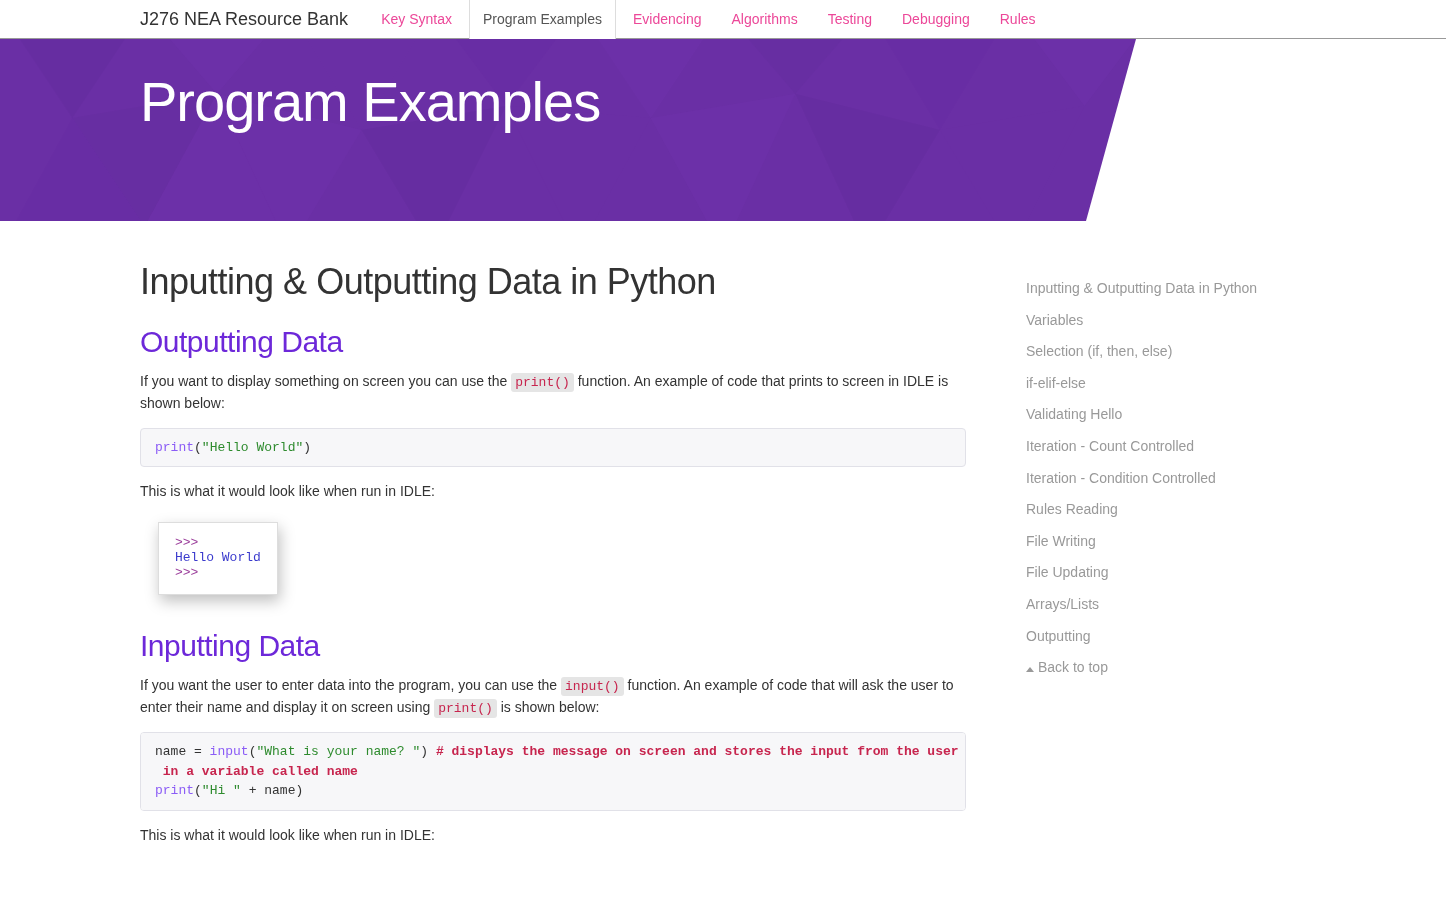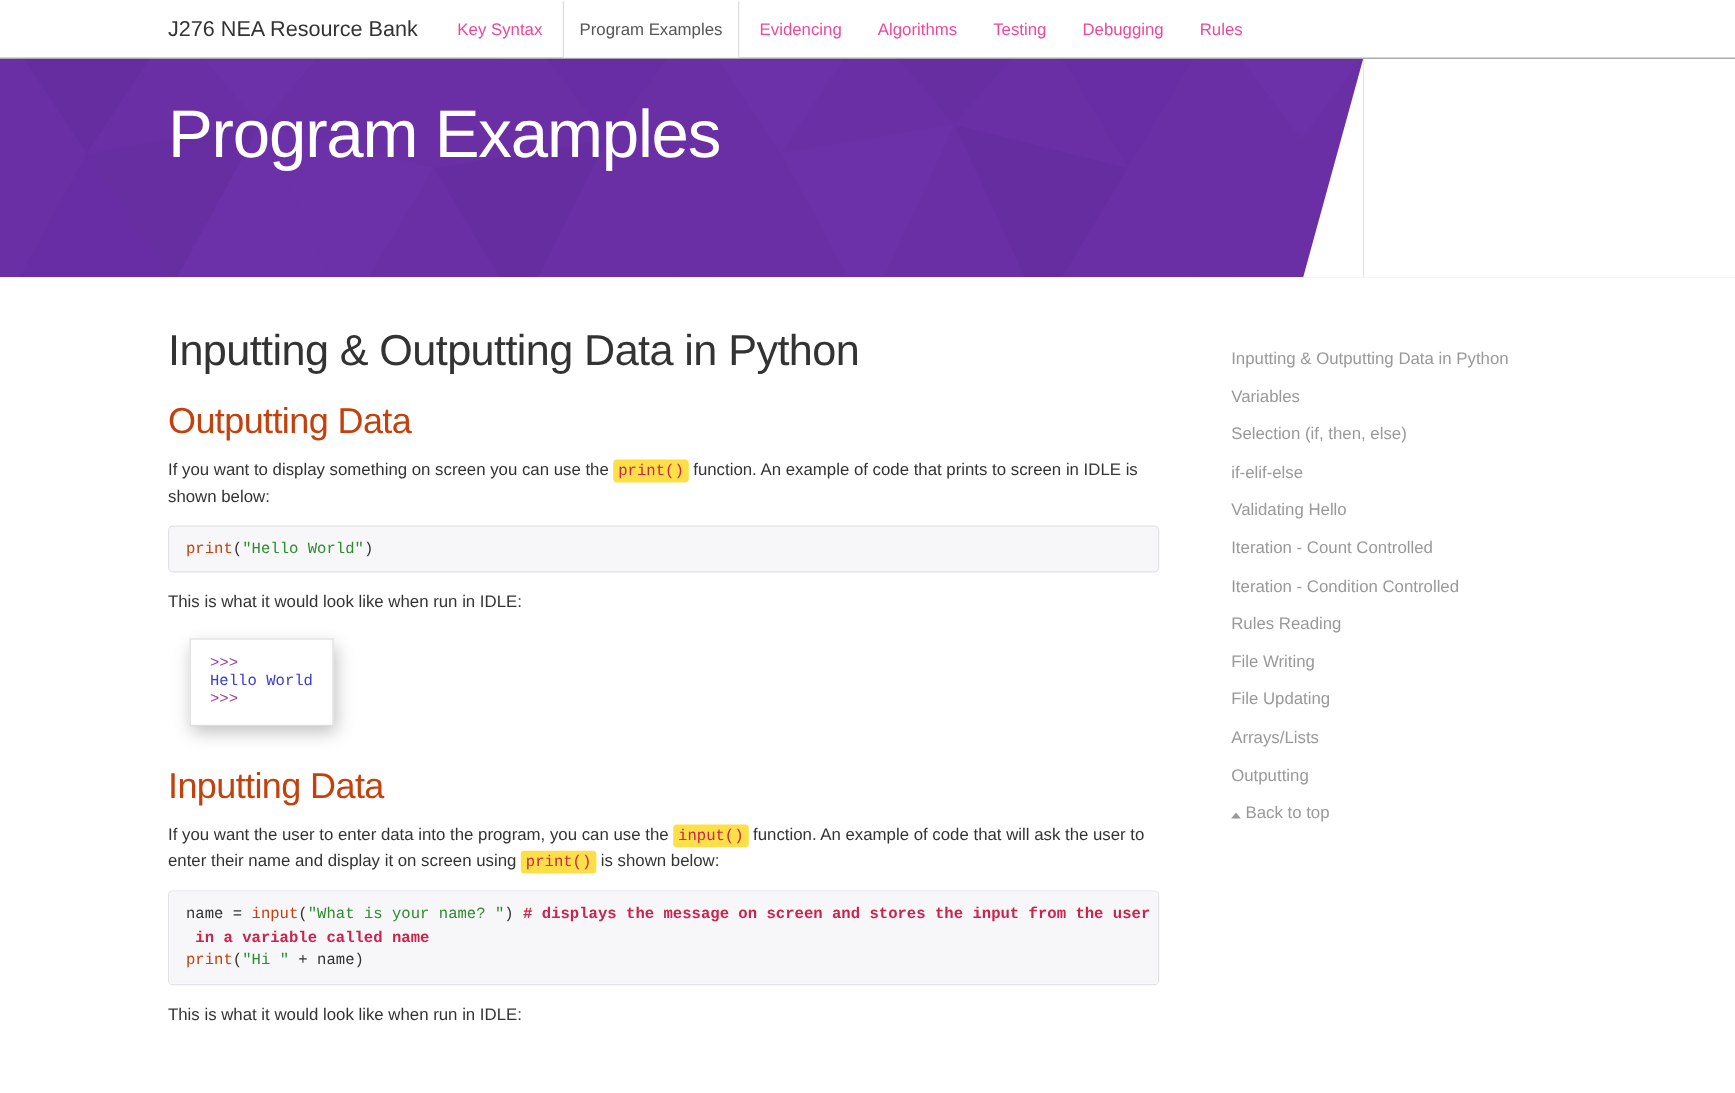--- a/index.html
+++ b/index.html
@@ -1,39 +1,39 @@
 <!DOCTYPE html>
 <html><head>
 <meta charset="utf-8">
 <style>
 * { margin: 0; padding: 0; box-sizing: border-box; }
 body { font-family: -apple-system, BlinkMacSystemFont, "Helvetica Neue", Helvetica, Arial, sans-serif; color: #333; background: #fff; }
 
-.navbar { border-bottom: 1px solid #999; padding: 0 140px; height: 49px; display: flex; align-items: center; gap: 4px; }
+.navbar { border-bottom: 1px solid #999; padding: 0 140px; height: 39px; display: flex; align-items: center; gap: 4px; }
 .navbar-brand { font-size: 18px; color: #333; font-weight: 500; margin-right: 16px; text-decoration: none; }
 .navbar-item { font-size: 14px; color: #ec4899; padding: 15px 13px; text-decoration: none; }
 .navbar-item.active { color: #555; background: #fff; border-left: 1px solid #ddd; border-right: 1px solid #ddd; margin-bottom: -1px; padding-bottom: 16px; }
 
 .hero { position: relative; height: 182px; overflow: hidden; }
 .hero-bg { position: absolute; inset: 0; background: #6a2fa5; }
 .hero-bg svg { position: absolute; inset: 0; width: 100%; height: 100%; }
 .hero-title { position: relative; color: #fff; font-size: 56px; font-weight: 500; padding: 30px 140px 0; letter-spacing: -1px; }
 
 .container { display: flex; padding: 40px 140px 60px; gap: 60px; }
 .main { flex: 1; min-width: 0; }
 .sidebar { width: 280px; flex-shrink: 0; padding-top: 18px; }
 
 h1 { font-size: 36px; font-weight: 500; color: #333; margin-bottom: 22px; letter-spacing: -0.5px; }
-h2 { font-size: 30px; font-weight: 500; color: #c2410c; margin-bottom: 12px; margin-top: 10px; letter-spacing: -0.5px; }
+h2 { font-size: 30px; font-weight: 500; color: #6d28d9; margin-bottom: 12px; margin-top: 10px; letter-spacing: -0.5px; }
 p { font-size: 14px; line-height: 1.5; color: #333; margin-bottom: 14px; }
 
-code.inline { font-family: Menlo, Monaco, Consolas, "Courier New", monospace; font-size: 13px; color: #c7254e; background: #fde047; padding: 2px 4px; border-radius: 3px; }
+code.inline { font-family: Menlo, Monaco, Consolas, "Courier New", monospace; font-size: 13px; color: #c7254e; background: #e5e5e5; padding: 2px 4px; border-radius: 3px; }
 
 pre.codeblock { background: #f7f7f9; border: 1px solid #e1e1e8; border-radius: 4px; padding: 9px 14px; font-family: Menlo, Monaco, Consolas, "Courier New", monospace; font-size: 13px; line-height: 1.5; margin-bottom: 14px; overflow: auto; color: #333; }
-.tok-fn { color: #c2410c; }
+.tok-fn { color: #8b5cf6; }
 .tok-str { color: #2e8b2e; }
 .tok-cmt { color: #c7254e; font-weight: bold; }
 
 .idle-box { display: inline-block; background: #fff; padding: 12px 16px 14px; margin: 6px 0 24px 18px; font-family: Menlo, Monaco, Consolas, "Courier New", monospace; font-size: 13px; box-shadow: 2px 6px 14px rgba(0,0,0,0.25); border: 1px solid #ddd; }
 .idle-prompt { color: #9b3e9b; }
 .idle-out { color: #3b3bcd; }
 
 .sidebar a { display: block; font-size: 14px; color: #999; text-decoration: none; line-height: 1.4; margin-bottom: 12px; }
 .backtop { font-size: 13px; color: #999; display: flex; align-items: center; gap: 6px; text-decoration: none; }
 .backtop-caret { display: inline-block; width: 0; height: 0; border-left: 4px solid transparent; border-right: 4px solid transparent; border-bottom: 5px solid #999; }

